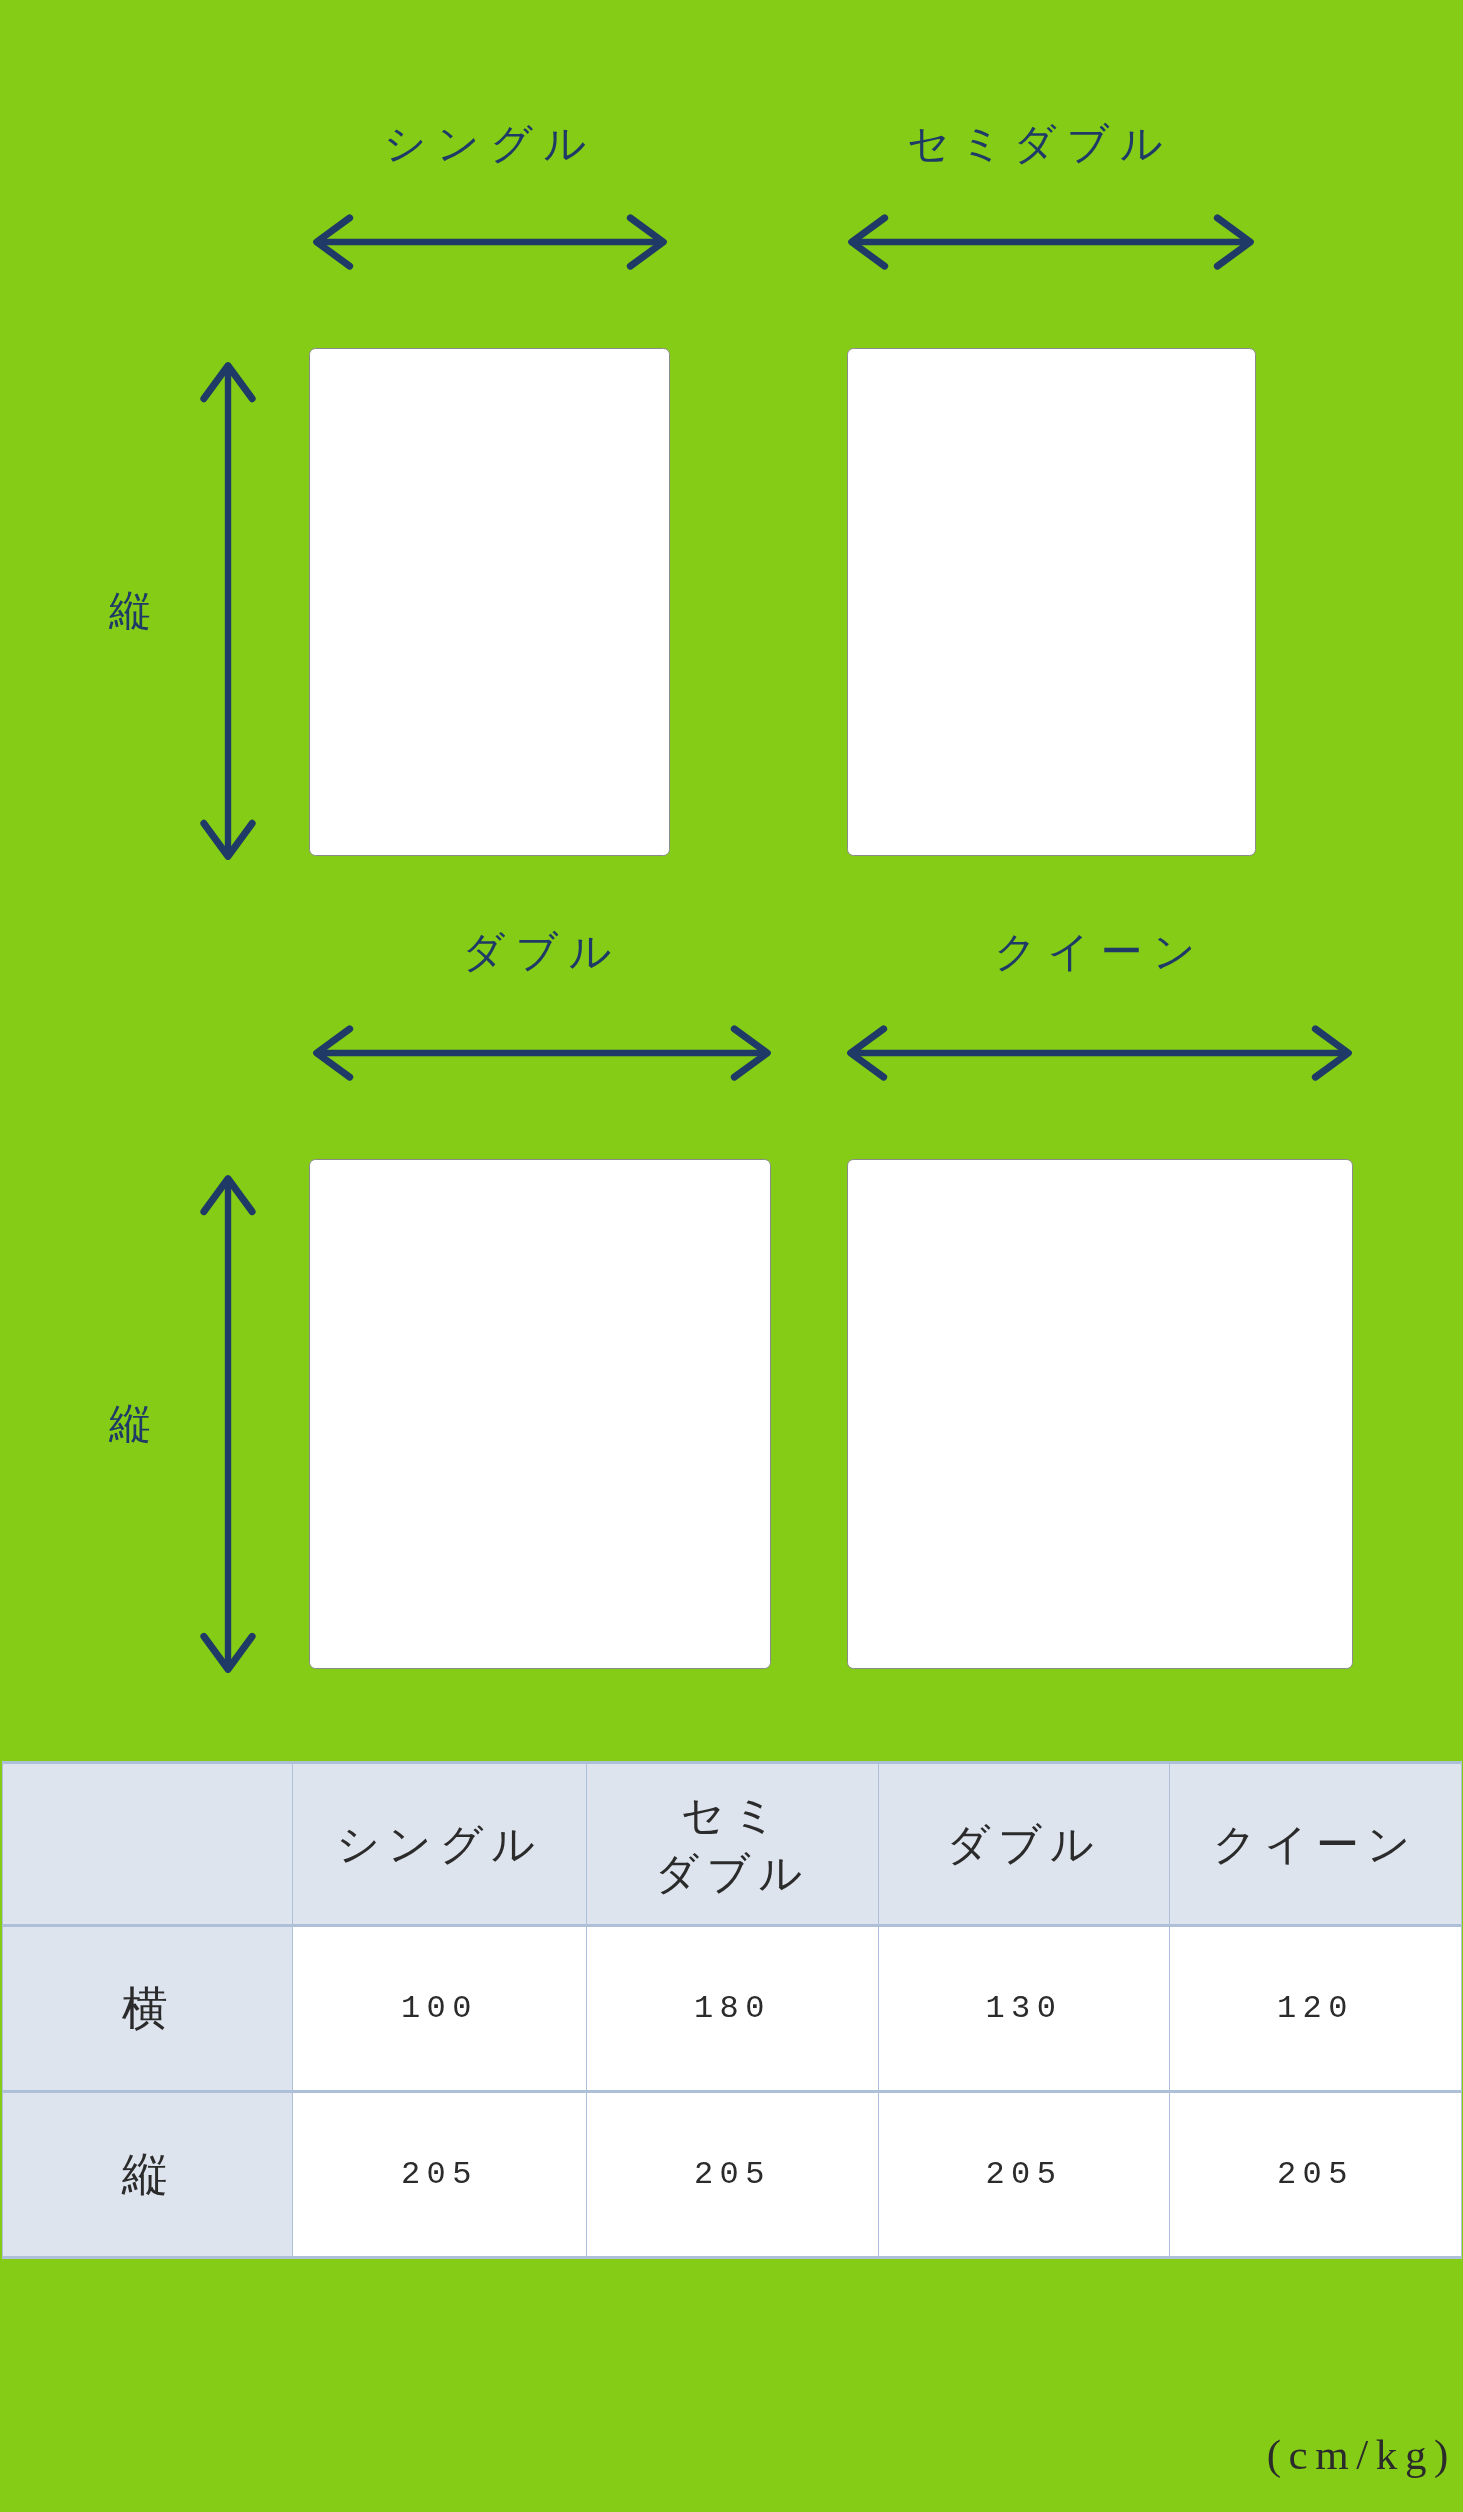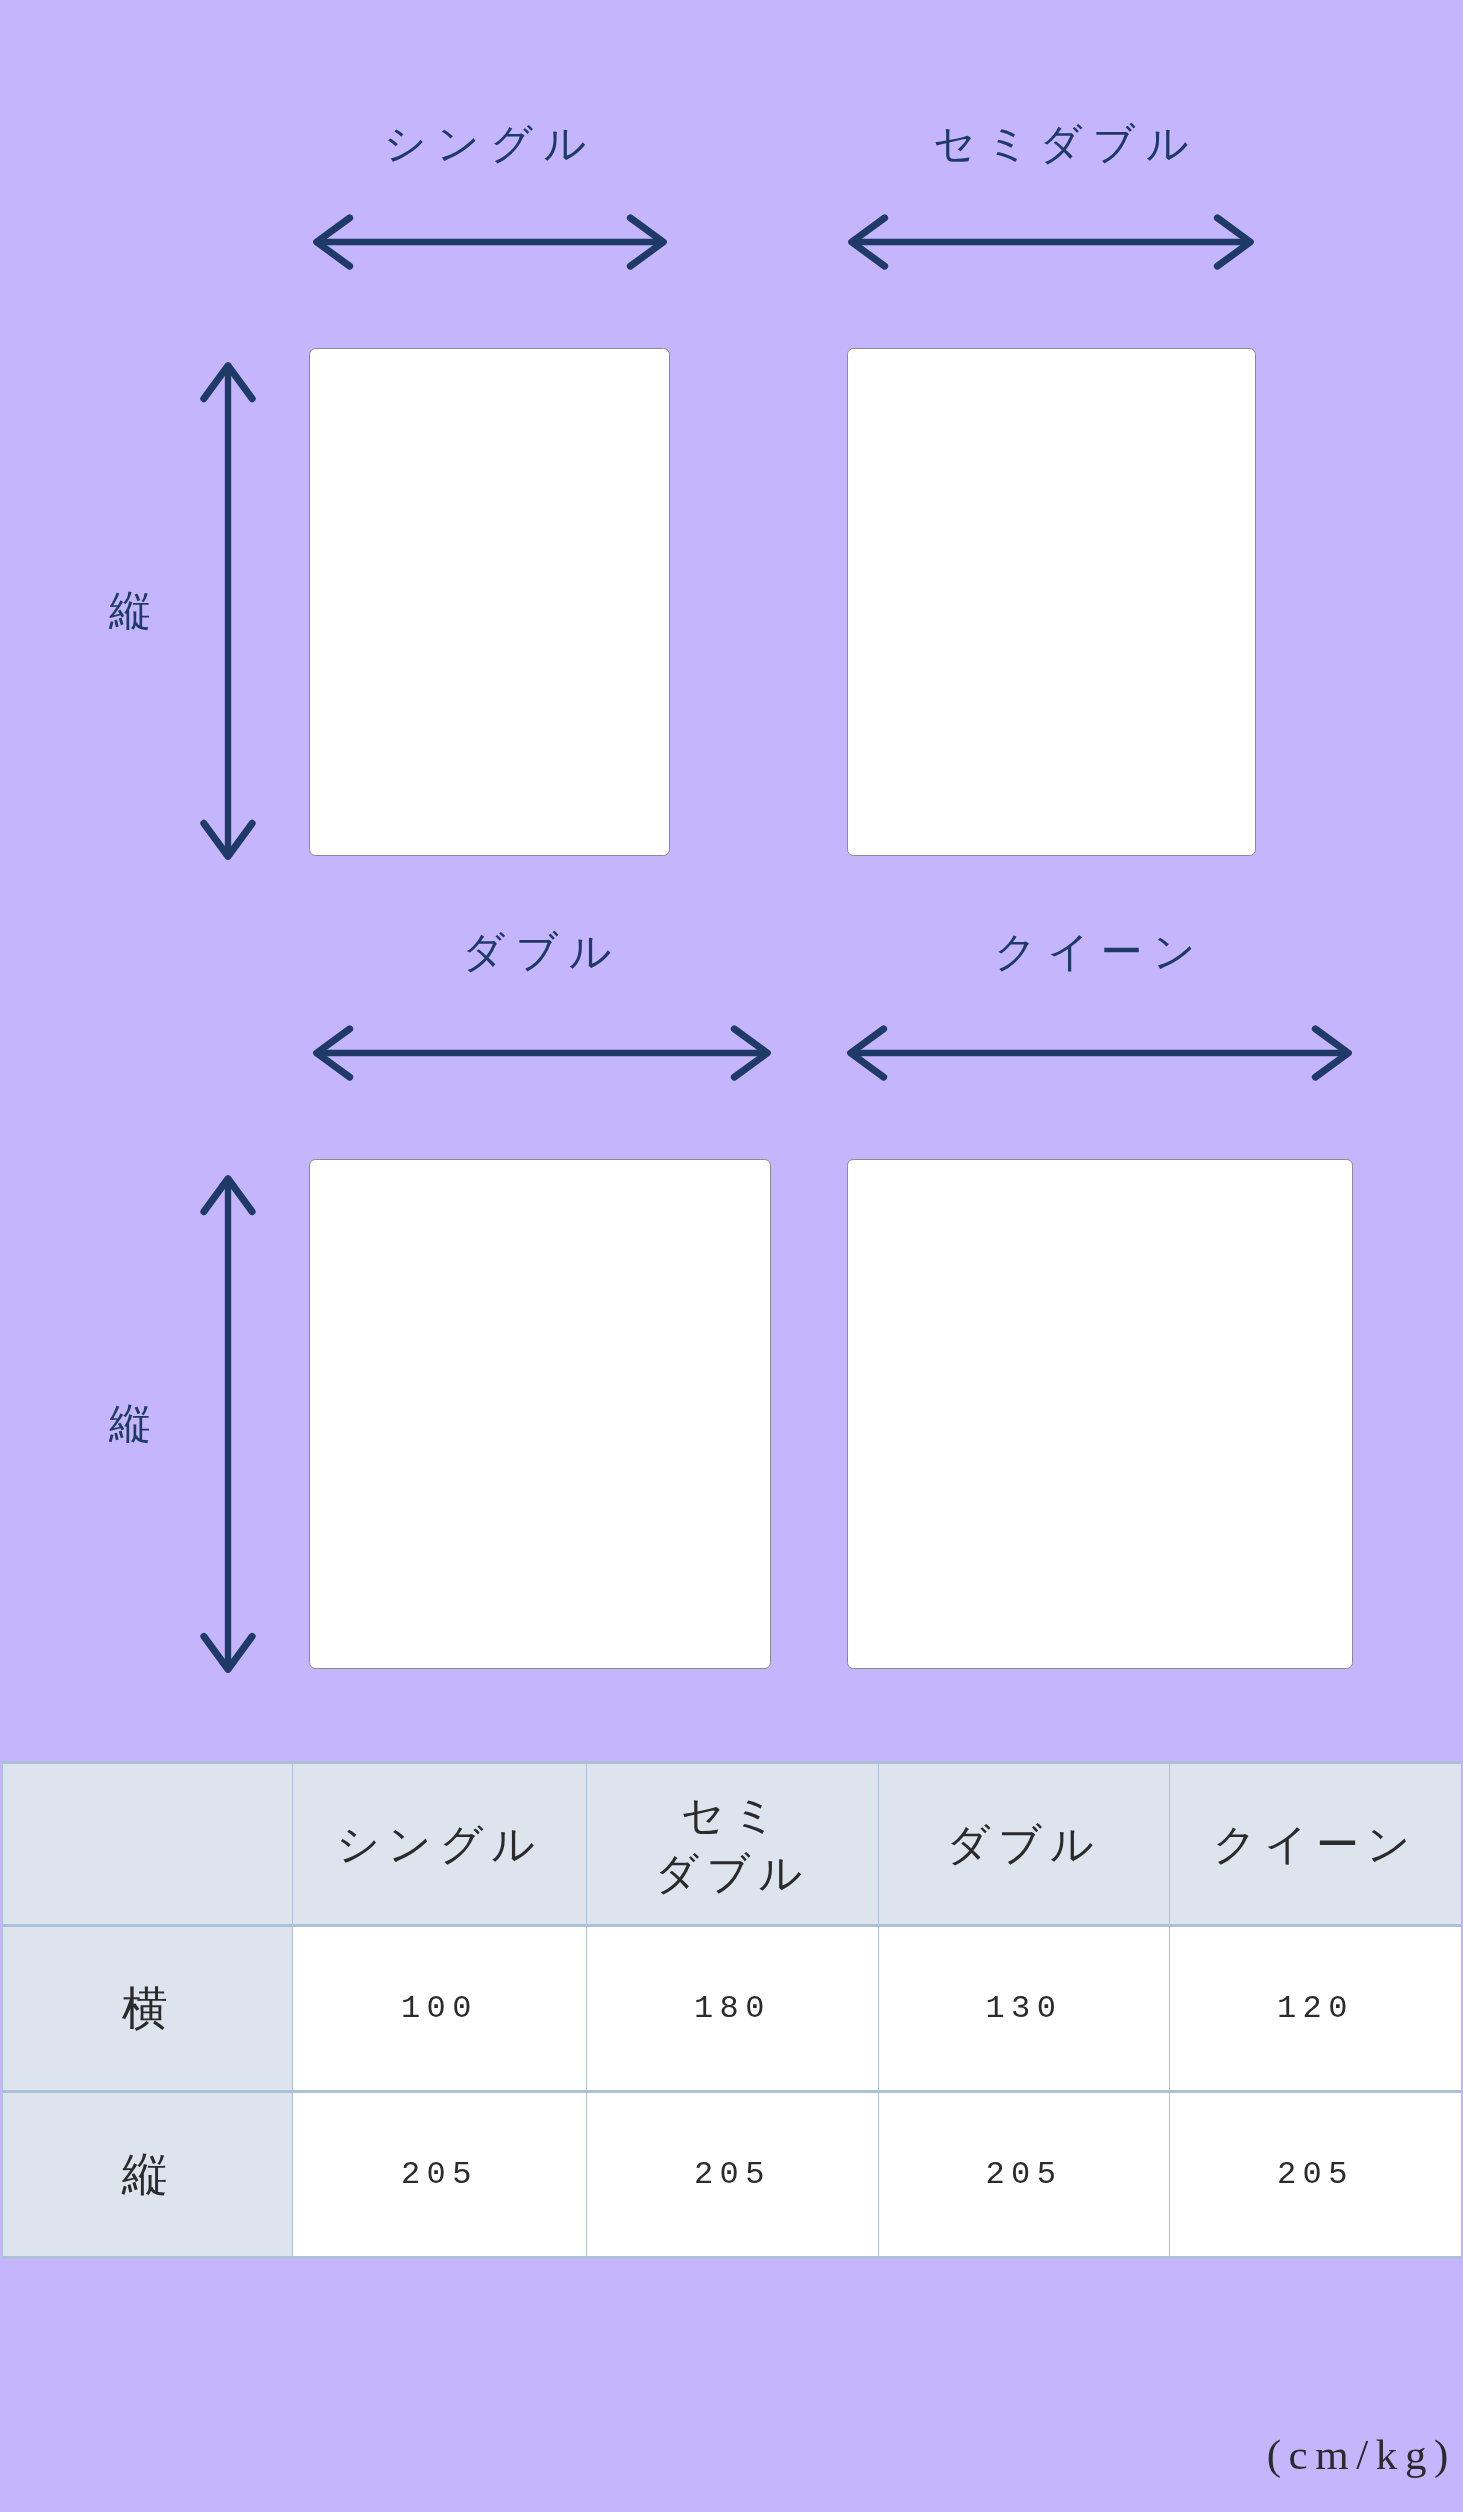--- a/index.html
+++ b/index.html
@@ -1,20 +1,20 @@
 <!DOCTYPE html>
 <html style="font-size:10.2px"><head>
 <meta charset="utf-8">
 <style>
   html, body { margin: 0; padding: 0; background: #ffffff; }
   .canvas {
     position: relative;
     width: 1464px;
     height: 2512px;
-    background: #c4b5fd;
+    background: #84cc16;
     overflow: hidden;
     font-family: "Liberation Sans", sans-serif;
   }
 
   
   .bed-label {
     position: absolute;
     transform: translateX(-50%);
     color: #1f3a66;
     font-size: 42px;
@@ -95,21 +95,21 @@
     font-size: 43px;
     letter-spacing: 7.6px;
   }
 </style>
 </head>
 <body>
 
 <div class="canvas">
 
   <div class="bed-label" style="left:490px; top:118px;">シングル</div>
-  <div class="bed-label" style="left:1066px; top:118px;">セミダブル</div>
+  <div class="bed-label" style="left:1040px; top:118px;">セミダブル</div>
 
   <svg class="arrow-svg" style="left:309px; top:210px;" width="362" height="64" viewBox="0 0 570 100">
     <line class="arrow-stroke" x1="16" y1="50" x2="554" y2="50" stroke-width="10"></line>
     <polyline class="arrow-stroke" points="64,12 12,50 64,88" stroke-width="11"></polyline>
     <polyline class="arrow-stroke" points="506,12 558,50 506,88" stroke-width="11"></polyline>
   </svg>
   <svg class="arrow-svg" style="left:844px; top:210px;" width="414" height="64" viewBox="0 0 652 100">
     <line class="arrow-stroke" x1="16" y1="50" x2="636" y2="50" stroke-width="10"></line>
     <polyline class="arrow-stroke" points="64,12 12,50 64,88" stroke-width="11"></polyline>
     <polyline class="arrow-stroke" points="588,12 640,50 588,88" stroke-width="11"></polyline>

